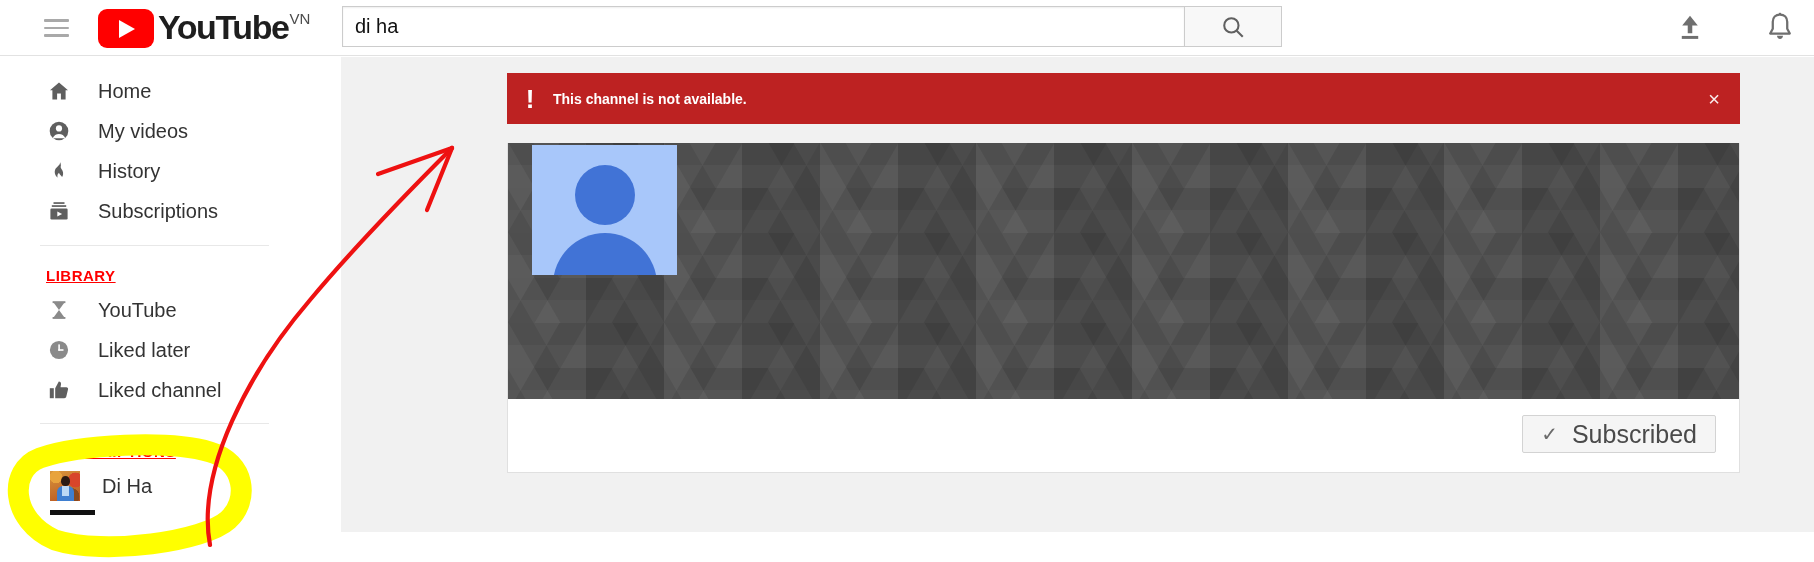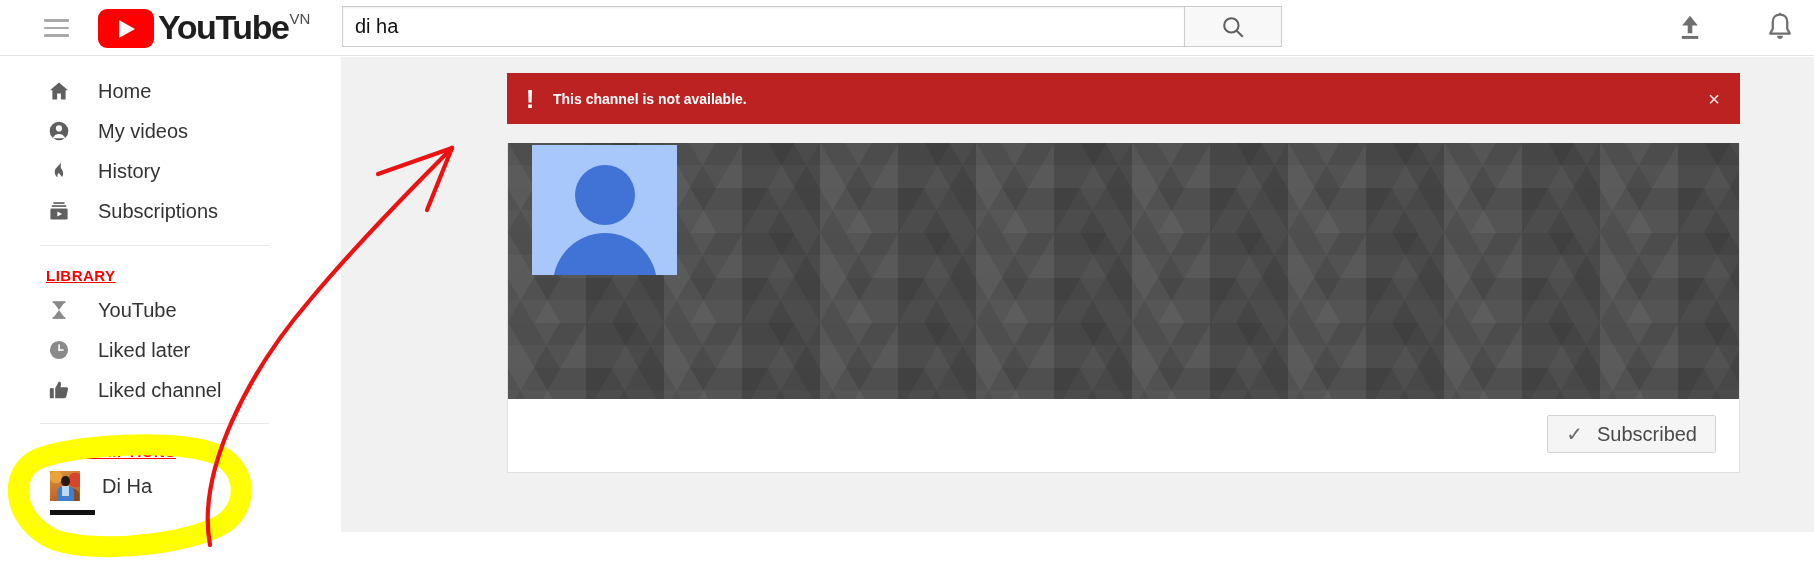--- a/index.html
+++ b/index.html
@@ -188,21 +188,21 @@
   }
   .channel-footer { position: relative; height: 73px; }
   .sub-button {
     position: absolute; right: 23px; top: 16px;
     height: 38px; min-width: 142px; padding: 0 18px;
     background: #f5f5f5; border: 1px solid #d3d3d3;
     display: flex; align-items: center; justify-content: center;
     cursor: pointer; border-radius: 2px;
   }
   .sub-button .chk { color: #6b6b6b; font-size: 20px; margin-right: 14px; line-height: 1; }
-  .sub-button .txt { color: #4a4a4a; font-size: 20px; }
+  .sub-button .txt { color: #4a4a4a; font-size: 25px; }
 
   
   .annot { position: absolute; inset: 0; pointer-events: none; z-index: 9; }
 </style>
 </head>
 <body>
 
 <div id="root">
 
   <div class="header">

